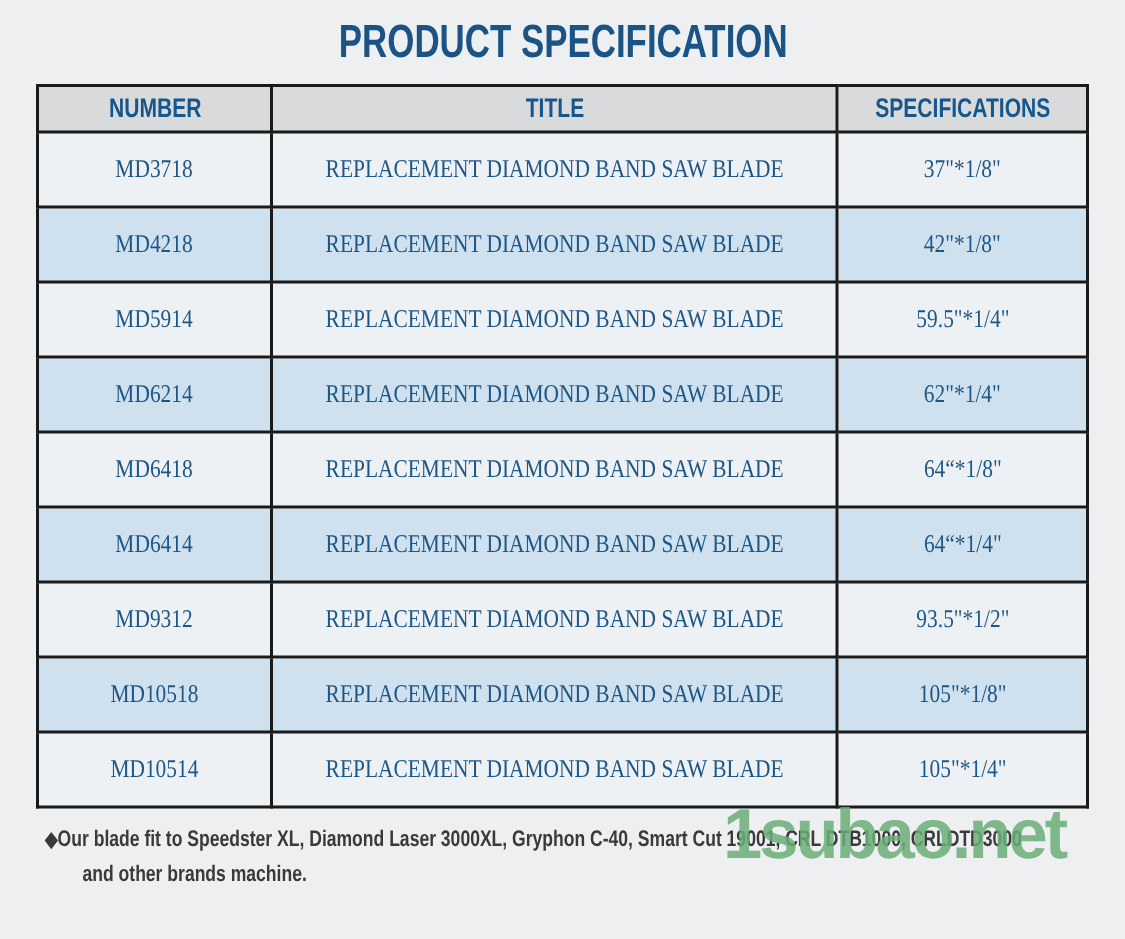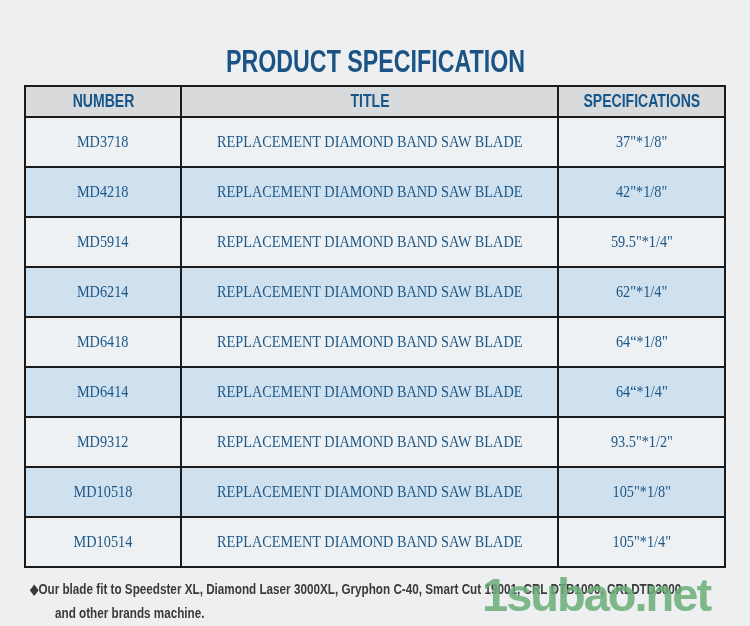--- a/index.html
+++ b/index.html
@@ -6,21 +6,21 @@
   body{
     width:750px;height:626px;
     background:#edeff1;
     font-family:"Liberation Sans",sans-serif;
     position:relative;
     overflow:hidden;
   }
   .page{width:750px;height:626px;position:relative;}
 
   
-  .title-bar{height:46px;display:flex;align-items:center;justify-content:center;margin-top:39px;}
+  .title-bar{height:56px;display:flex;align-items:center;justify-content:center;}
   .title-text{
     display:inline-block;
     font-size:31px;font-weight:bold;
     color:#1a5384;
     letter-spacing:0px;
     transform:scaleX(0.75);
     transform-origin:center center;
     white-space:nowrap;
   }
 

